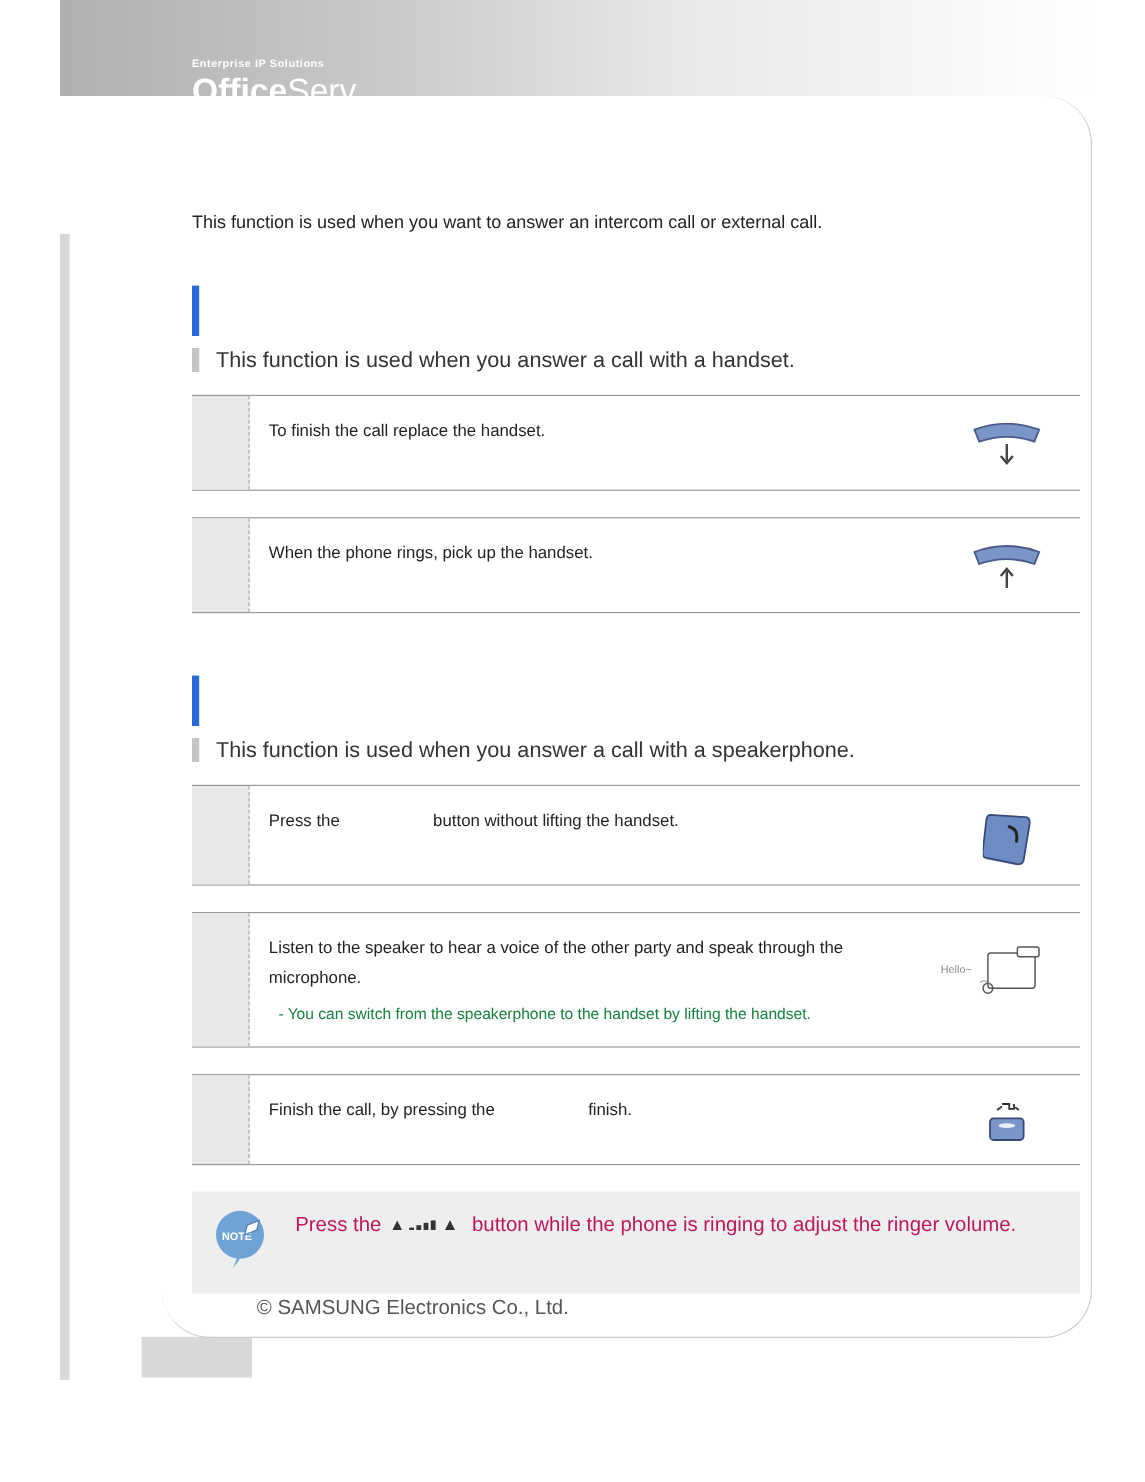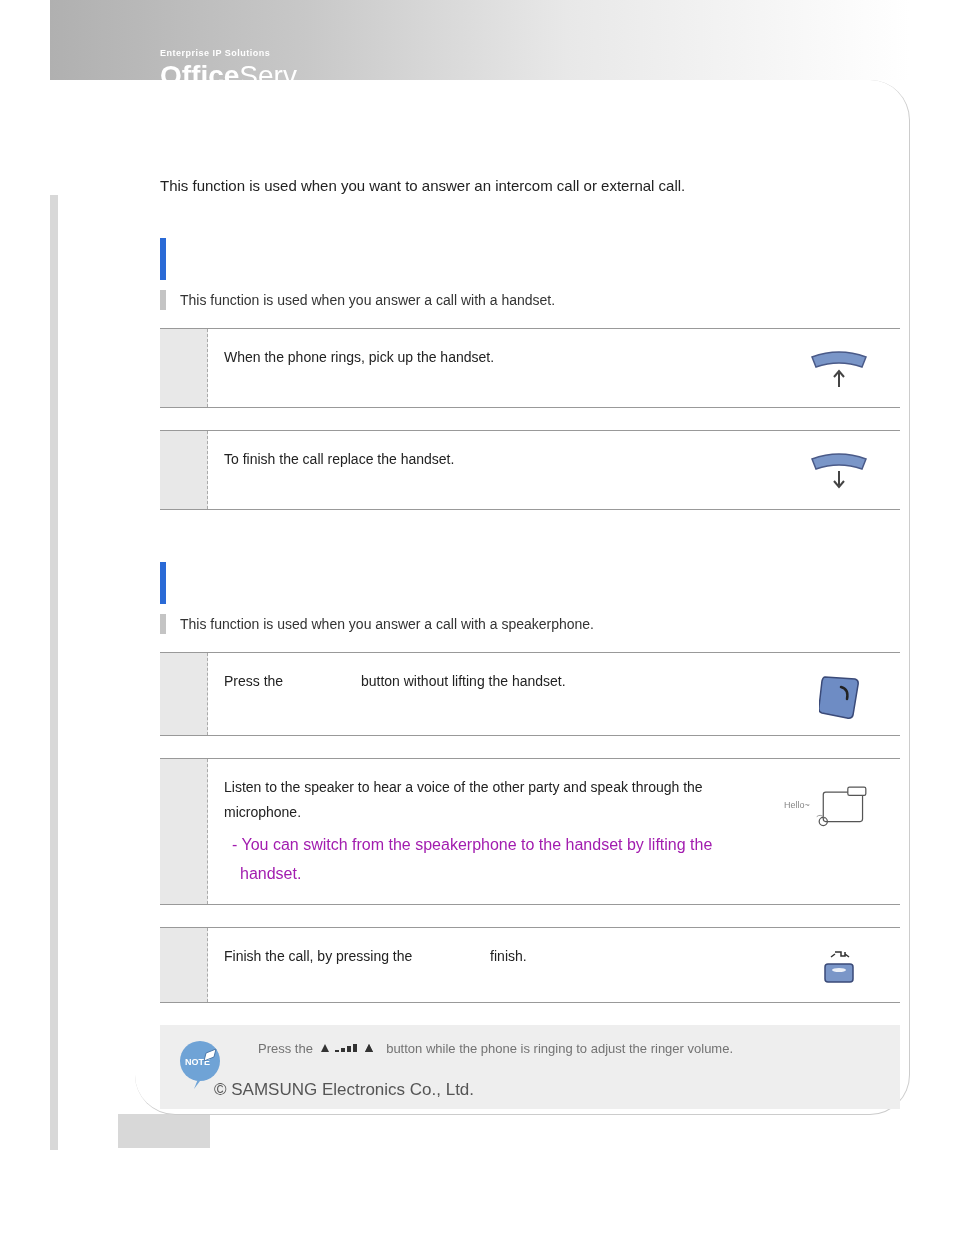--- a/index.html
+++ b/index.html
@@ -78,21 +78,21 @@
     align-items:center;
     margin: 8px 0 18px 0;
   }
   .grey-bar {
     width: 6px;
     height: 20px;
     background: #c4c4c4;
     margin-right: 14px;
   }
   .sub-text {
-    font-size: 14px;
+    font-size: 18px;
     color: #333;
   }
   .step {
     border-top: 1px solid #999;
     border-bottom: 1px solid #999;
     display: flex;
     margin-bottom: 22px;
   }
   .step-num {
     width: 48px;
@@ -107,22 +107,22 @@
     align-items: flex-start;
   }
   .step-text {
     font-size: 14px;
     color: #222;
     line-height: 1.8;
     flex: 1;
     padding-right: 20px;
   }
   .step-text .blue {
-    color: #a21caf;
-    font-size: 16px;
+    color: #15803d;
+    font-size: 13px;
     display:block;
     margin-top: 6px;
     text-indent: -8px;
     padding-left: 16px;
   }
   .step-icon {
     width: 90px;
     display:flex;
     align-items:center;
     justify-content:flex-start;
@@ -135,24 +135,23 @@
     align-items: flex-start;
     padding: 14px 16px;
     margin-top: 10px;
   }
   .note-badge {
     position: relative;
     margin-right: 18px;
     flex-shrink: 0;
   }
   .note-text {
-    font-size: 13px;
-    color: #737373;
+    font-size: 17px;
+    color: #be185d;
     line-height: 1.6;
-    margin-left: 12px;
   }
   .footer {
     position: absolute;
     left: 214px;
     top: 1080px;
     font-size: 17px;
     color: #555;
   }
   .narrow-grey {
     position:absolute;
@@ -191,38 +190,38 @@
     <div class="blue-bar"></div>
   </div>
   <div class="sub-marker">
     <div class="grey-bar"></div>
     <span class="sub-text">This function is used when you answer a call with a handset.</span>
   </div>
 
   <div class="step">
     <div class="step-num"></div>
     <div class="step-body">
+      <div class="step-text">To finish the call replace the handset.</div>
+      <div class="step-icon">
+        <svg class="handset-svg" viewBox="0 0 62 40">
+          <path d="M4 6 Q31 -4 58 6 L54 16 Q31 8 8 16 Z" fill="#7a96c8" stroke="#4a5a88" stroke-width="1.5"></path>
+          <path d="M31 18 L31 32 M26 28 L31 34 L36 28" fill="none" stroke="#444" stroke-width="2"></path>
+        </svg>
+      </div>
+    </div>
+  </div>
+
+  <div class="step">
+    <div class="step-num"></div>
+    <div class="step-body">
       <div class="step-text">When the phone rings, pick up the handset.</div>
       <div class="step-icon">
         <svg class="handset-svg" viewBox="0 0 62 40">
           <path d="M4 6 Q31 -4 58 6 L54 16 Q31 8 8 16 Z" fill="#7a96c8" stroke="#4a5a88" stroke-width="1.5"></path>
           <path d="M31 22 L31 36 M26 26 L31 20 L36 26" fill="none" stroke="#444" stroke-width="2"></path>
-        </svg>
-      </div>
-    </div>
-  </div>
-
-  <div class="step">
-    <div class="step-num"></div>
-    <div class="step-body">
-      <div class="step-text">To finish the call replace the handset.</div>
-      <div class="step-icon">
-        <svg class="handset-svg" viewBox="0 0 62 40">
-          <path d="M4 6 Q31 -4 58 6 L54 16 Q31 8 8 16 Z" fill="#7a96c8" stroke="#4a5a88" stroke-width="1.5"></path>
-          <path d="M31 18 L31 32 M26 28 L31 34 L36 28" fill="none" stroke="#444" stroke-width="2"></path>
         </svg>
       </div>
     </div>
   </div>
 
   <div style="height:30px;"></div>
   <div class="section-marker">
     <div class="blue-bar"></div>
   </div>
   <div class="sub-marker">

